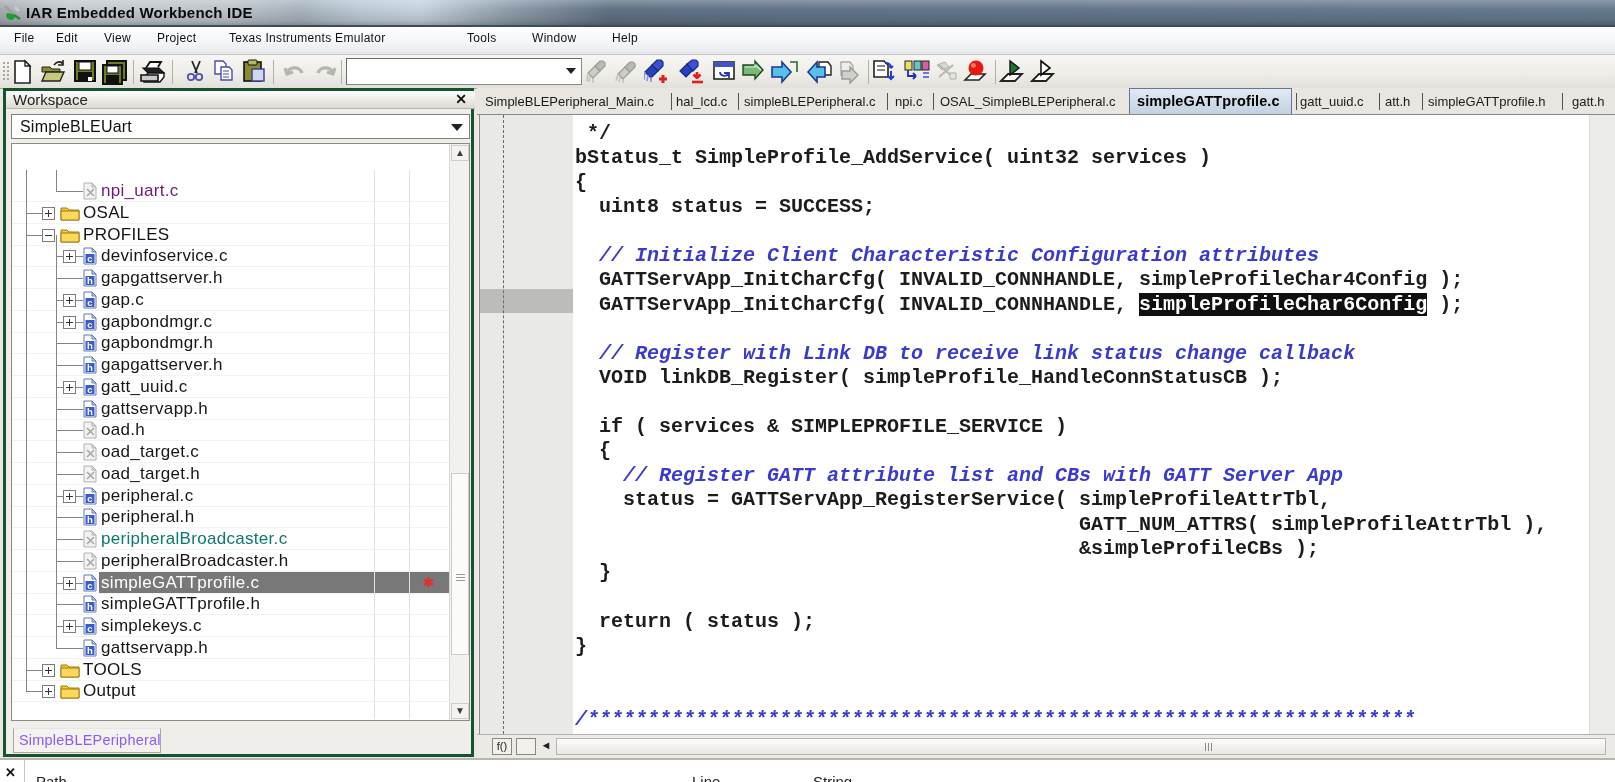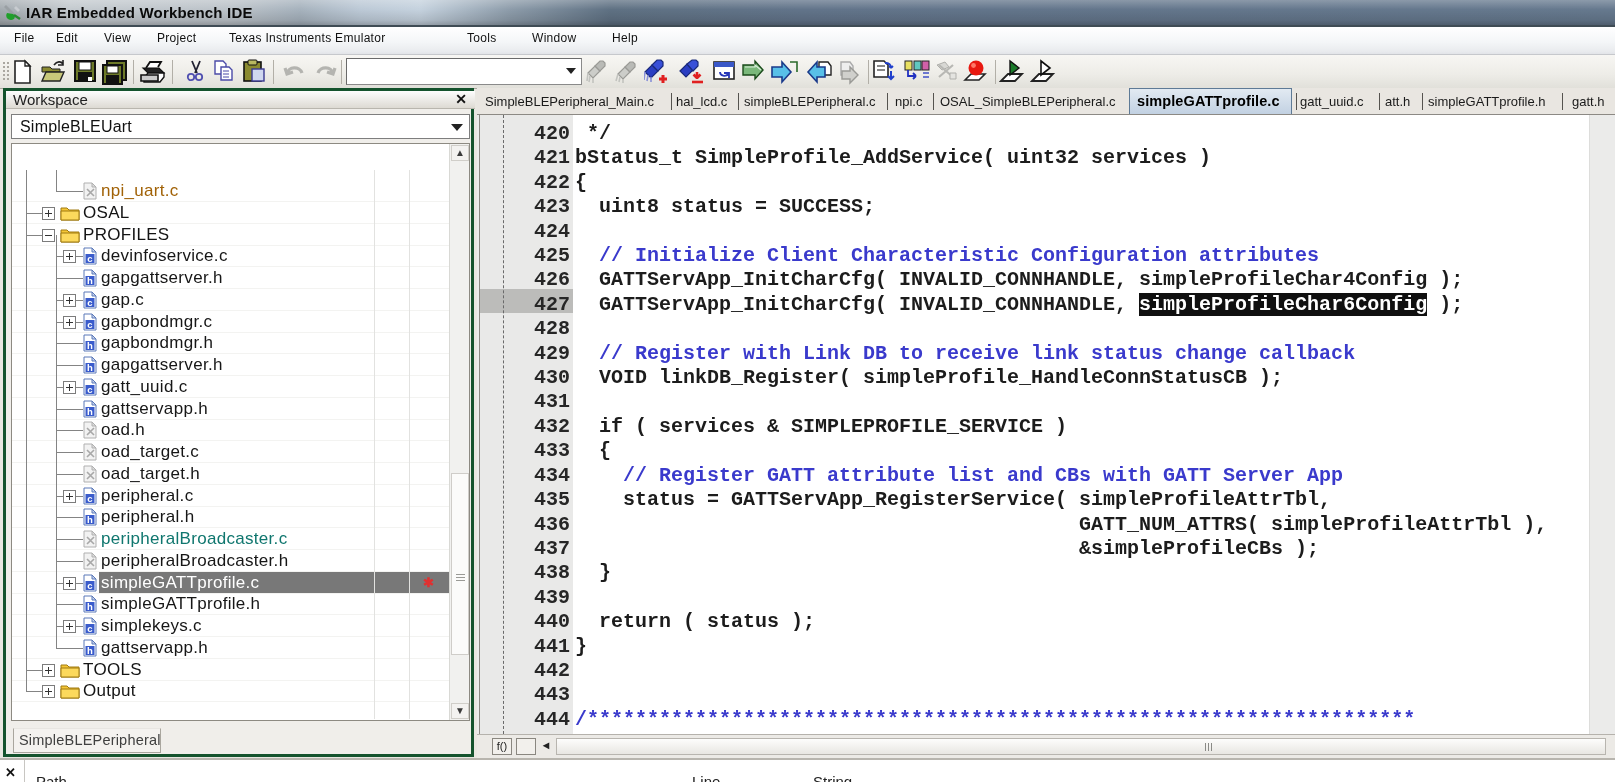--- a/index.html
+++ b/index.html
@@ -35,35 +35,35 @@
 .pmbox{position:absolute;width:13px;height:13px;background:#fff;border:1px solid #7c7c7c;box-sizing:border-box;}
 .pmbox:before{content:"";position:absolute;left:2px;top:5px;width:7px;height:1px;background:#333;}
 .pmbox.plus:after{content:"";position:absolute;left:5px;top:2px;width:1px;height:7px;background:#333;}
 .lbl{position:absolute;font-size:17px;color:#141414;letter-spacing:.3px;line-height:21px;}
 .selbar{position:absolute;background:#787878;}
 #wsscroll{left:437px;top:0px;width:20px;height:576px;background:#f1f1ef;border-left:1px solid #d9d9d5;box-sizing:border-box;}
 .sbtn{position:absolute;left:1px;width:18px;height:16px;background:#f3f2f0;border:1px solid #d0cec9;box-sizing:border-box;font-size:10px;color:#3a3a3a;text-align:center;line-height:14px;}
 #wsthumb{position:absolute;left:1px;top:329px;width:18px;height:182px;background:#fbfbfa;border:1px solid #cfcdc9;box-sizing:border-box;}
 #wsthumb:after{content:"";position:absolute;left:4px;top:100px;width:9px;height:8px;background:repeating-linear-gradient(#9a9a96 0 1px,transparent 1px 3px);}
 #wstab{left:7px;top:637px;width:148px;height:25px;background:#f4f2ef;border:1px solid #a9a69e;border-top-color:#e8e6e2;box-sizing:border-box;}
-#wstab .t{position:absolute;left:5px;top:3px;font-size:14.5px;color:#404040;letter-spacing:.2px;}
+#wstab .t{position:absolute;left:5px;top:3px;font-size:14.5px;color:#8b5cf6;letter-spacing:.2px;}
 #edit{left:477px;top:88px;width:1138px;height:670px;background:#ececec;}
 #tabbar{left:0;top:0px;width:1138px;height:27px;background:#e9e6e1;border-bottom:1px solid #8c8984;box-sizing:border-box;}
 .tab{position:absolute;top:6px;font-size:13px;color:#1a1a1a;white-space:pre;text-align:center;}
 .tabsep{position:absolute;top:5px;width:1px;height:17px;background:#55534f;}
 #activetab{position:absolute;left:652px;top:0px;width:163px;height:26px;background:linear-gradient(#e2eaf2,#c2d1e2);border:1px solid #5e7a96;border-bottom:0;box-sizing:border-box;}
 #activetab .at{position:absolute;left:7px;top:4px;font-size:14.5px;font-weight:bold;color:#000;letter-spacing:.1px;}
 #gutter{left:3px;top:27px;width:93px;height:619px;background:#e9e9e8;}
 #gutter .dash{position:absolute;left:23px;top:0;height:619px;border-left:1px dashed #6a6a6a;}
 #hl427{position:absolute;left:0;top:174px;width:93px;height:24px;background:#bcbcba;}
 #lnums{position:absolute;right:3px;top:7px;text-align:right;color:#262626;}
 #codearea{left:96px;top:27px;width:1016px;height:619px;background:#fff;overflow:hidden;}
 pre{margin:0;font-family:"Liberation Mono",monospace;font-weight:bold;font-size:20px;line-height:24.4px;}
 #code{position:absolute;left:2px;top:7px;color:#1c1c1c;}
-#code .c{color:#3a3acc;text-align:right;}
+#code .c{color:#3a3acc;font-style:italic;text-align:right;}
 #code .k{font-weight:bold;}
 #code .sel{background:#101010;color:#fff;}
 #vscroll{left:1112px;top:27px;width:26px;height:619px;background:#ebebea;border-left:1px solid #dddddb;box-sizing:border-box;}
 #edbottom{left:0;top:646px;width:1138px;height:24px;background:#eceae6;border-top:1px solid #b5b2ac;box-sizing:border-box;}
 #edbottom .btn{position:absolute;top:3px;height:17px;background:#f2f0ec;border:1px solid #8a8780;box-sizing:border-box;font-size:11px;color:#222;text-align:center;line-height:15px;}
 #hthumb{position:absolute;left:79px;top:3px;width:1050px;height:17px;background:linear-gradient(#fdfdfc,#e8e6e2);border:1px solid #b8b5af;box-sizing:border-box;}
 #hthumb:after{content:"";position:absolute;left:648px;top:4px;width:8px;height:8px;background:repeating-linear-gradient(90deg,#8a8a86 0 1px,transparent 1px 3px);}
 #botpanel{left:0;top:758px;width:1615px;height:24px;background:#fff;border-top:2px solid #b8b5ae;box-sizing:border-box;}
 #botpanel .x{position:absolute;left:5px;top:5px;font-size:13px;font-weight:bold;color:#111;}
 #botpanel .vline{position:absolute;left:24px;top:0;width:1px;height:22px;background:#c8c6c2;}
@@ -265,21 +265,21 @@
 <div class="abs" style="left:0;top:531px;width:437px;height:1px;background:#f3f3f1"></div>
 <div class="trunk" style="left:14px;top:0px;height:521px"></div>
 <div class="trunk" style="left:44px;top:0px;height:21px"></div>
 <div class="trunk" style="left:44px;top:65px;height:413px"></div>
 <div class="hconn" style="left:44px;top:21px;width:27px"></div>
 <svg class="abs" style="left:71px;top:12px" width="15" height="18" viewBox="0 0 15 18">
           <path d="M1 1 h8 l4 4 v12 h-12 z" fill="#f2f2f2" stroke="#b0b0b0"></path>
           <path d="M9 1 l4 4 h-4 z" fill="#dcdcdc" stroke="#b0b0b0"></path>
           <path d="M4 7 l7 7 m0 -7 l-7 7" stroke="#a8a8a8" stroke-width="1.6"></path>
         </svg>
-<span class="lbl" style="left:89px;top:10px;color:#a16207">npi_uart.c</span>
+<span class="lbl" style="left:89px;top:10px;color:#701a75">npi_uart.c</span>
 <div class="hconn" style="left:14px;top:43px;width:16px"></div>
 <div class="pmbox plus" style="left:30px;top:37px"></div>
 <svg class="abs" style="left:48px;top:35px" width="20" height="16" viewBox="0 0 20 16">
           <path d="M1 3 h6 l2 2 h10 v10 h-18 z" fill="#f5c636" stroke="#a07a10"></path>
           <path d="M1 6 h18 v9 h-18 z" fill="#fcd95c" stroke="#a07a10"></path>
         </svg>
 <span class="lbl" style="left:71px;top:32px">OSAL</span>
 <div class="hconn" style="left:14px;top:65px;width:16px"></div>
 <div class="pmbox " style="left:30px;top:59px"></div>
 <svg class="abs" style="left:48px;top:57px" width="20" height="16" viewBox="0 0 20 16">
@@ -497,45 +497,20 @@
 <div class="tabsep" style="left:902px"></div>
 <div class="tabsep" style="left:945px"></div>
 <div class="tabsep" style="left:1085px"></div>
 <div id="activetab">
         <span class="at">simpleGATTprofile.c</span>
       </div>
   </div>
   <div class="abs" id="gutter">
       <div id="hl427"></div>
       <div class="dash"></div>
-      <pre id="lnums">420
-421
-422
-423
-424
-425
-426
-427
-428
-429
-430
-431
-432
-433
-434
-435
-436
-437
-438
-439
-440
-441
-442
-443
-444</pre>
     </div>
   <div class="abs" id="codearea">
       <pre id="code"> */
 bStatus_t SimpleProfile_AddService( uint32 services )
 {
   uint8 status = SUCCESS;
 
 <span class="c">  // Initialize Client Characteristic Configuration attributes</span>
   GATTServApp_InitCharCfg( INVALID_CONNHANDLE, simpleProfileChar4Config );
   GATTServApp_InitCharCfg( INVALID_CONNHANDLE, <span class="sel">simpleProfileChar6Config</span> );

